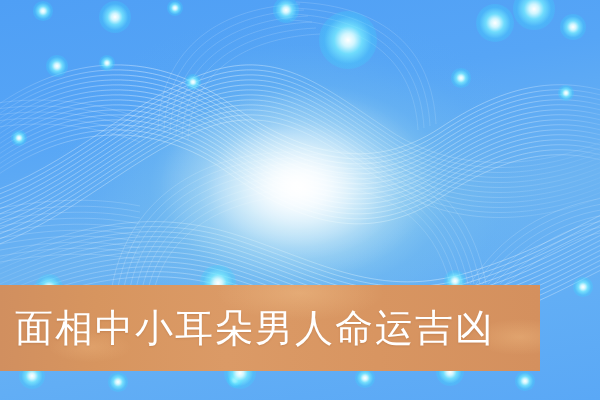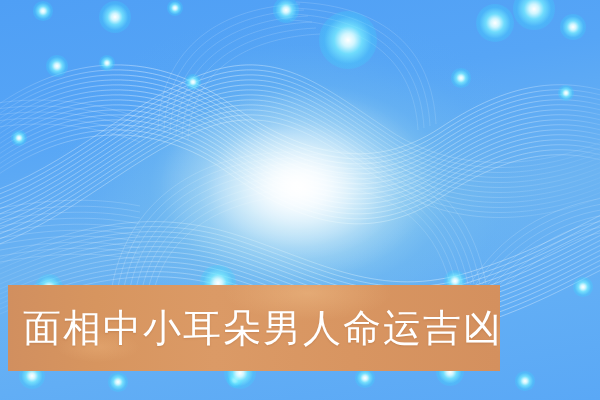--- a/index.html
+++ b/index.html
@@ -55,22 +55,22 @@
     background: radial-gradient(circle,
       rgba(255,255,255,1) 0%,
       rgba(215,250,255,0.95) 16%,
       rgba(120,238,255,0.75) 34%,
       rgba(60,215,255,0.32) 58%,
       rgba(40,200,255,0.0) 100%);
   }
   
   #title-band {
     position: absolute;
-    left: 8px;
-    width: 492px;
+    left: 0;
+    width: 540px;
     background: linear-gradient(90deg, #d18f5f 0%, #d7955f 18%, #db9a66 42%, #d89561 70%, #d4905e 100%);
     overflow: hidden;
   }
   #band-sheen {
     position: absolute;
     left: 0; top: 0; width: 100%; height: 100%;
     background:
       radial-gradient(ellipse 120px 40px at 300px 8px, rgba(255,215,160,0.30), rgba(255,215,160,0) 70%),
       radial-gradient(ellipse 70px 26px at 520px 52px, rgba(255,210,150,0.28), rgba(255,210,150,0) 70%),
       radial-gradient(ellipse 60px 22px at 90px 62px, rgba(255,205,150,0.22), rgba(255,205,150,0) 70%);

